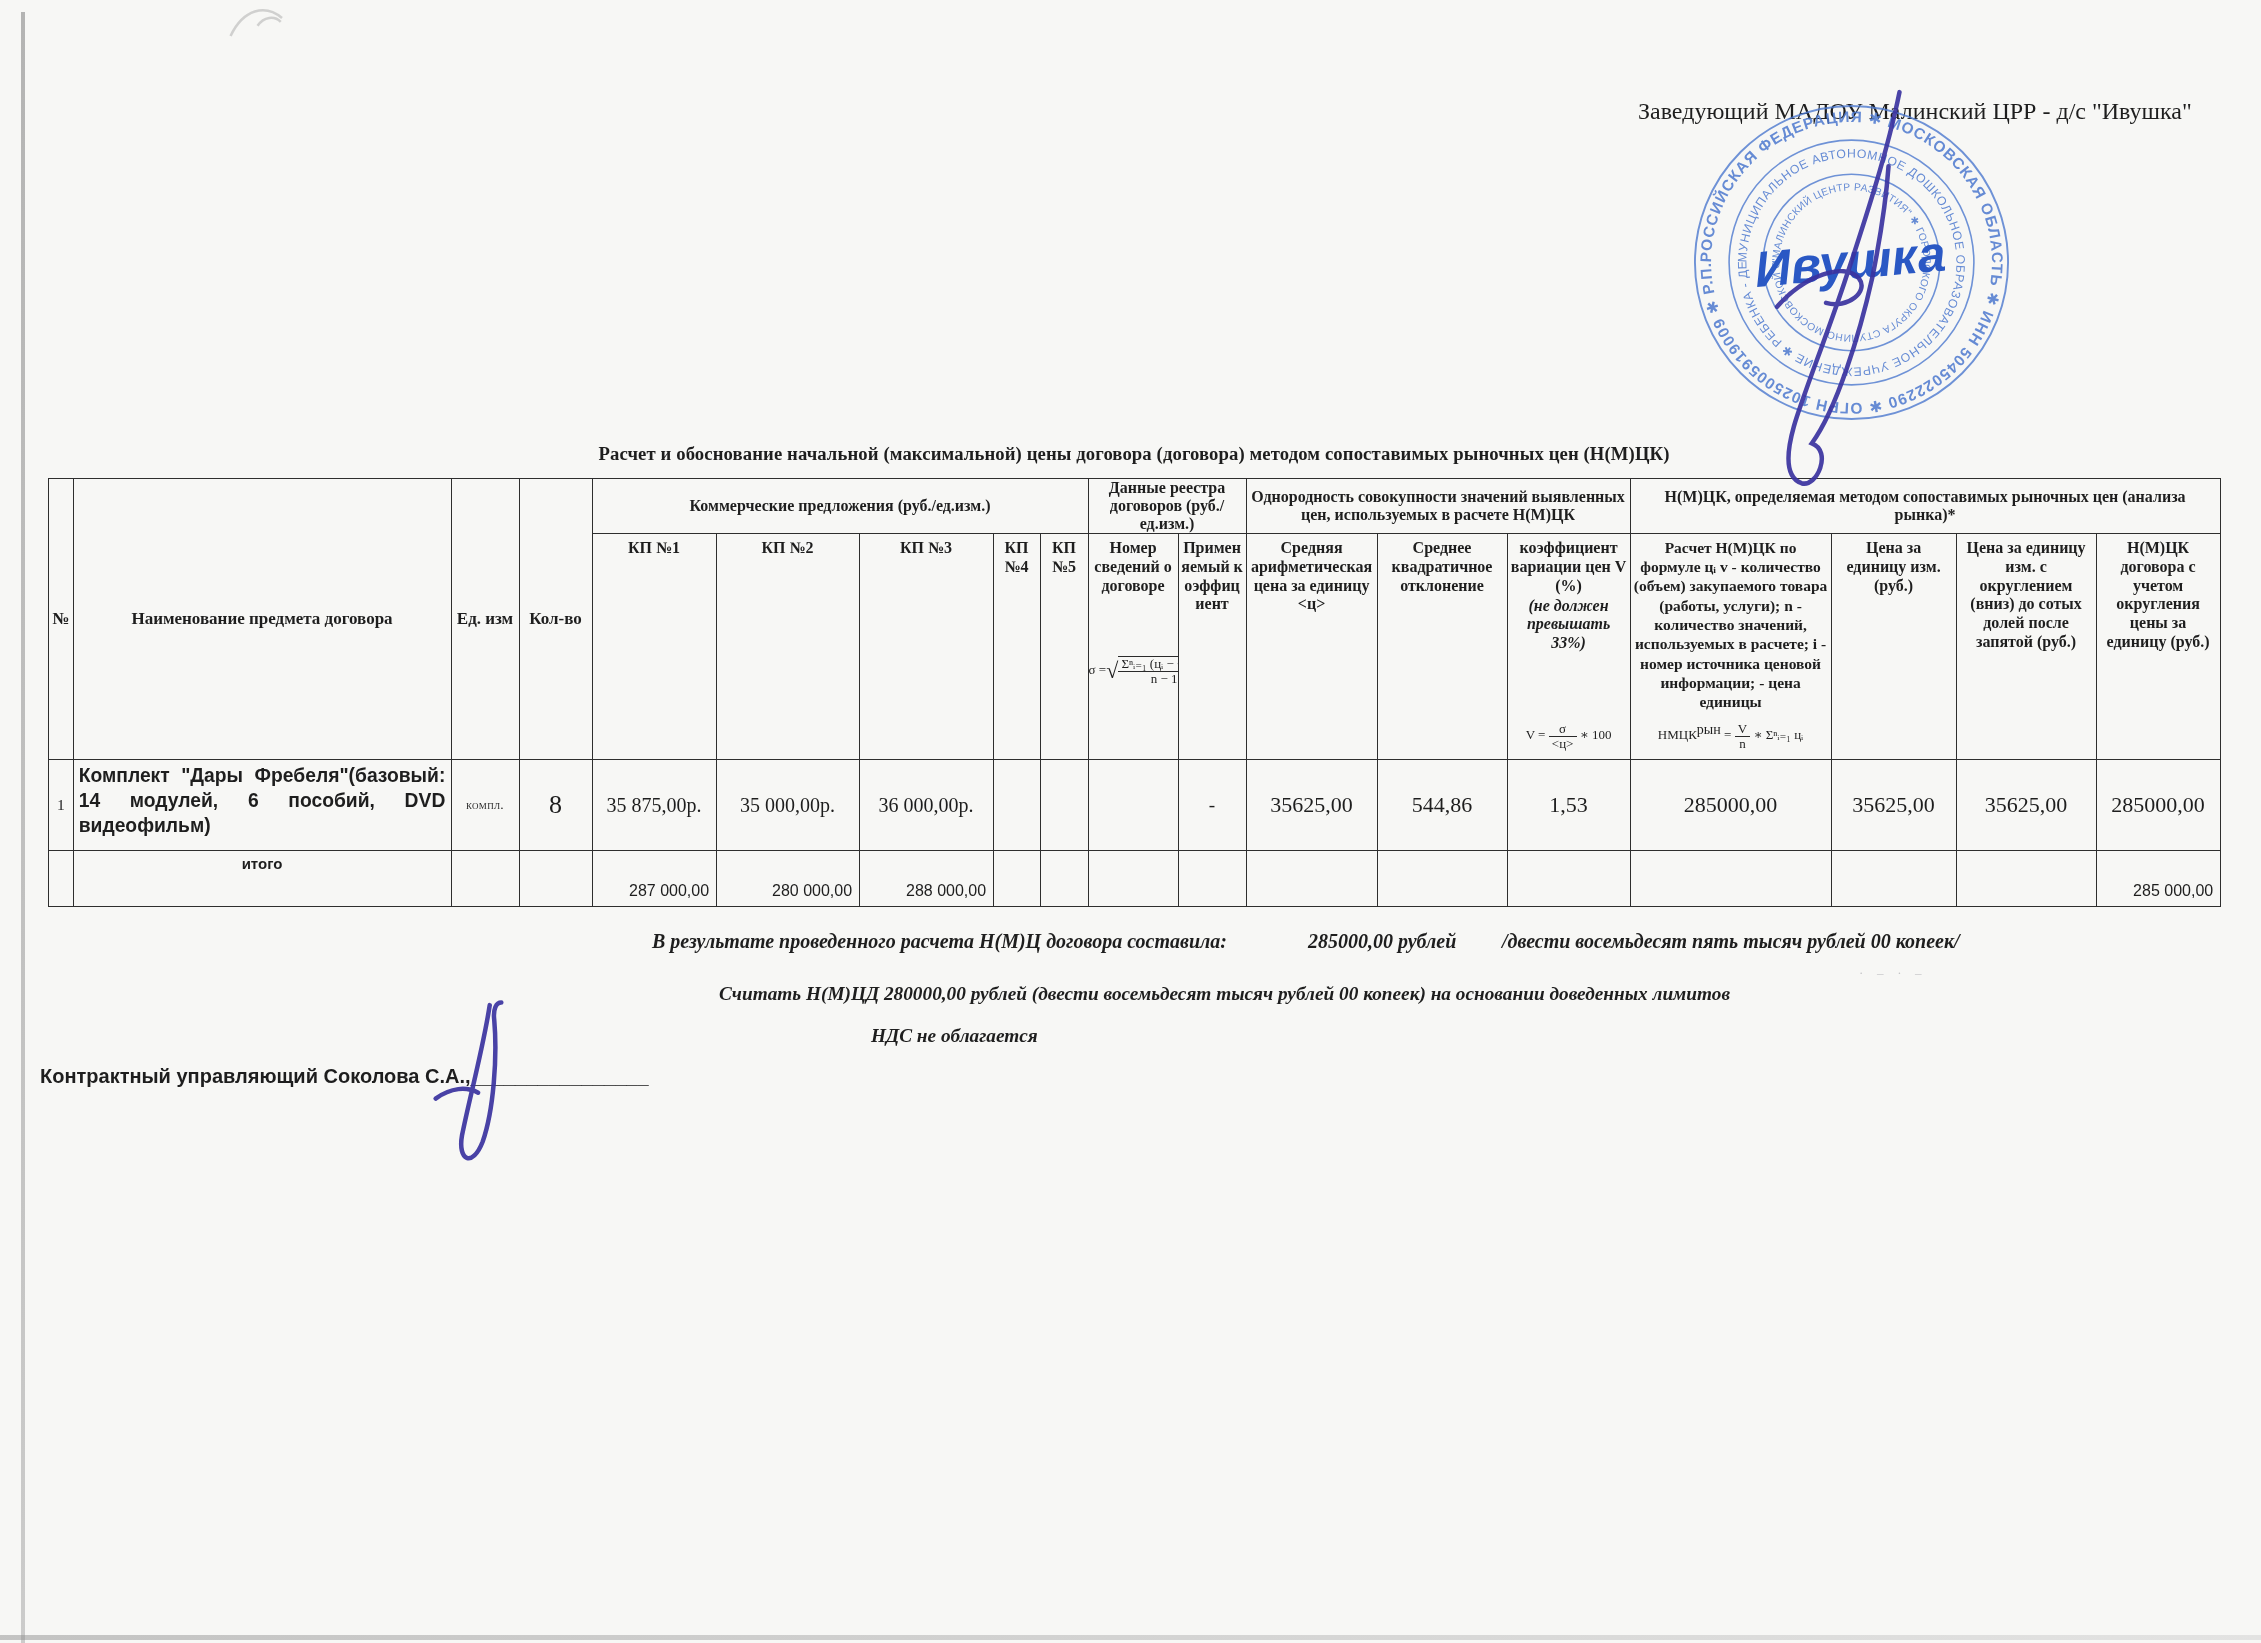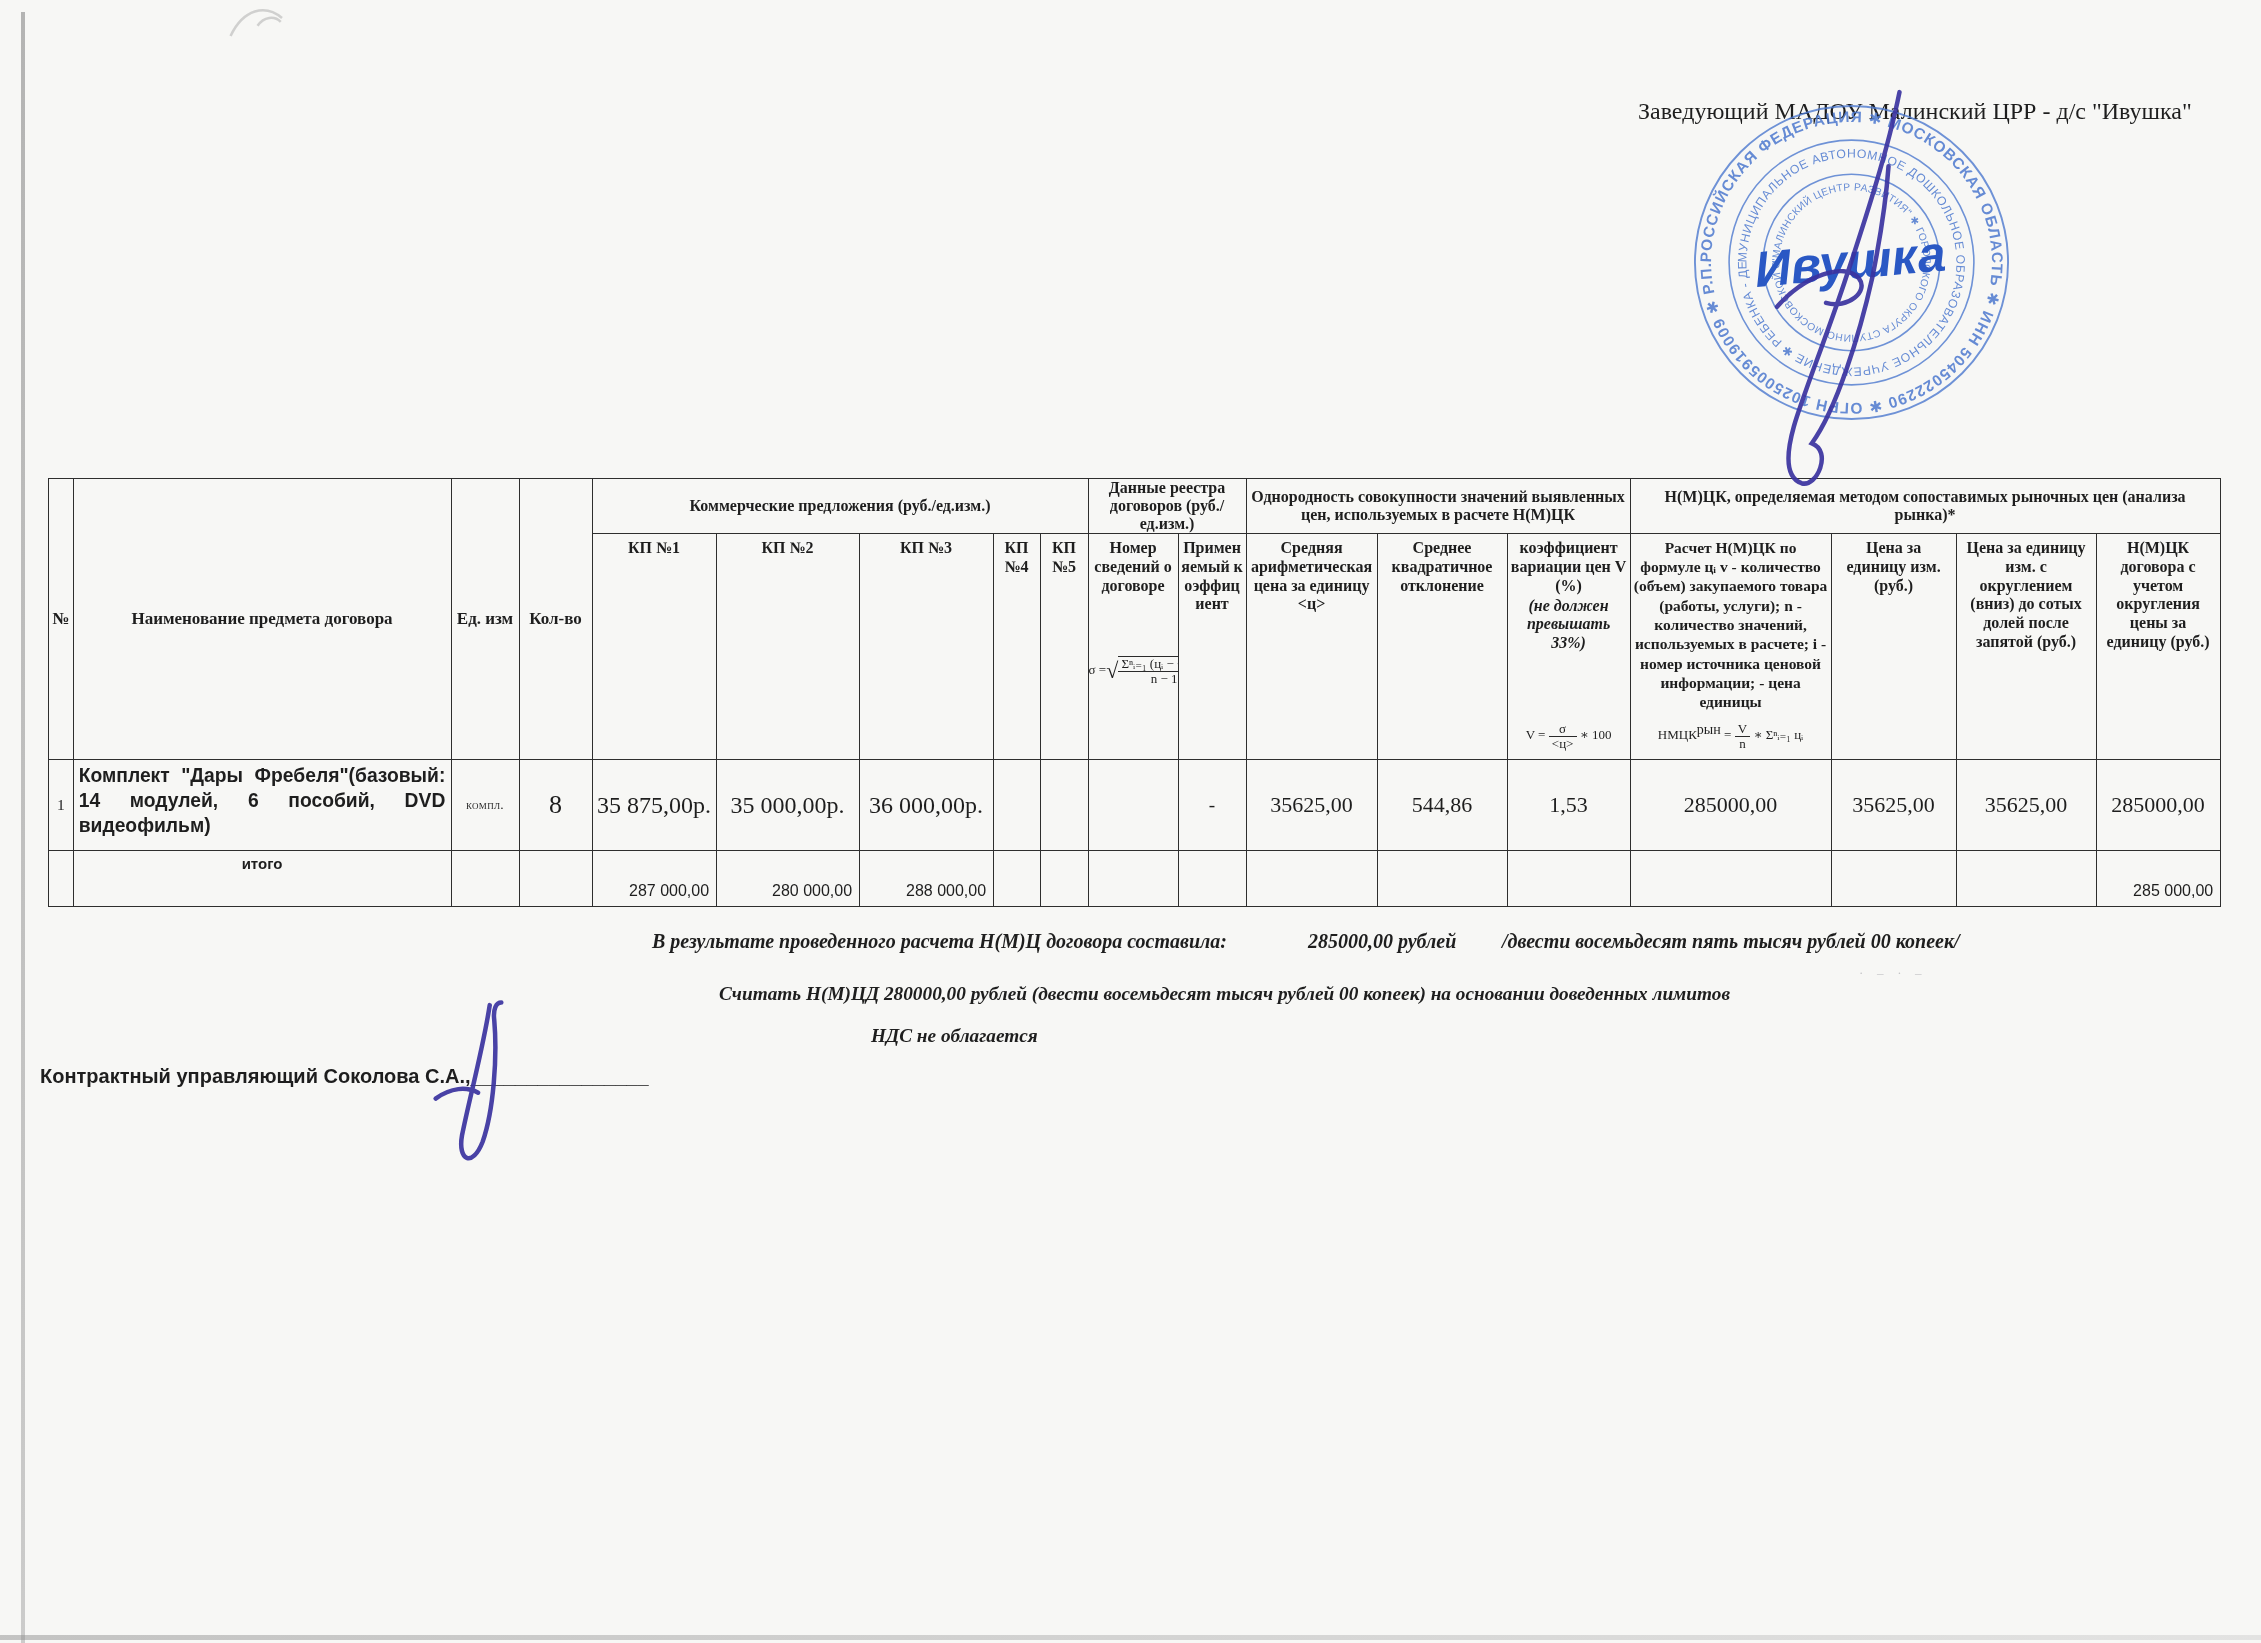--- a/index.html
+++ b/index.html
@@ -39,21 +39,21 @@
   .frac .fb { display:block; border-top:1.3px solid #2a2a2a; }
   .frac .ft { display:block; }
   .frac span { padding:0 3.2px; }
   .sqrt { font-size:22px; vertical-align:middle; }
   .rad { border-top:1.3px solid #2a2a2a; }
   .f-abs-mid { position:absolute; top:122px; left:0; width:100%; text-align:center; }
   .f-abs-bot { position:absolute; bottom:7.7px; left:0; width:100%; text-align:center; }
   sup.fs { font-size:14px; }
 
   
-  .dc { vertical-align:middle; text-align:center; font-size:24px; }
+  .dc { vertical-align:middle; text-align:center; font-size:20px; }
   .dc-num { font-size:15.5px; }
   .dc-name { vertical-align:top; text-align:justify; padding:2.6px 5.2px 0 5.2px;
              font-family:"Liberation Sans","DejaVu Sans",sans-serif;
              font-weight:bold; font-size:19.3px; line-height:25px; }
   .dc-unit { font-size:13.5px; font-variant:small-caps; letter-spacing:0.3px; }
   .dc-qty { font-size:26px; }
   .dc-dash { font-size:19.3px; }
   .dc-stat { font-size:22px; }
 
   
@@ -112,20 +112,21 @@
       <text font-size="19" letter-spacing="1">
         <textPath href="#ringM">МУНИЦИПАЛЬНОЕ АВТОНОМНОЕ ДОШКОЛЬНОЕ ОБРАЗОВАТЕЛЬНОЕ УЧРЕЖДЕНИЕ ✱ РЕБЕНКА - ДЕТСКИЙ САД "ИВУШКА"</textPath>
       </text>
       <text font-size="16" letter-spacing="0.5">
         <textPath href="#ringI">"МАЛИНСКИЙ ЦЕНТР РАЗВИТИЯ" ✱ ГОРОДСКОГО ОКРУГА СТУПИНО МОСКОВСКОЙ ОБЛАСТИ</textPath>
       </text>
     </g>
     <text x="258" y="285" text-anchor="middle" font-family="Liberation Sans, DejaVu Sans, sans-serif" font-size="78" font-weight="bold" font-style="italic" fill="#2a58c4" transform="rotate(-5 260 260)">Ивушка</text>
   </svg>
 
+  <div id="title">Расчет и обоснование начальной (максимальной) цены договора (договора) методом сопоставимых рыночных цен (Н(М)ЦК)</div>
 
   <div id="doc-table">
     <table>
       <colgroup>
         <col style="width:24.5px">
           <col style="width:378px">
           <col style="width:68px">
           <col style="width:73px">
         <col style="width:124px">
           <col style="width:143px">

